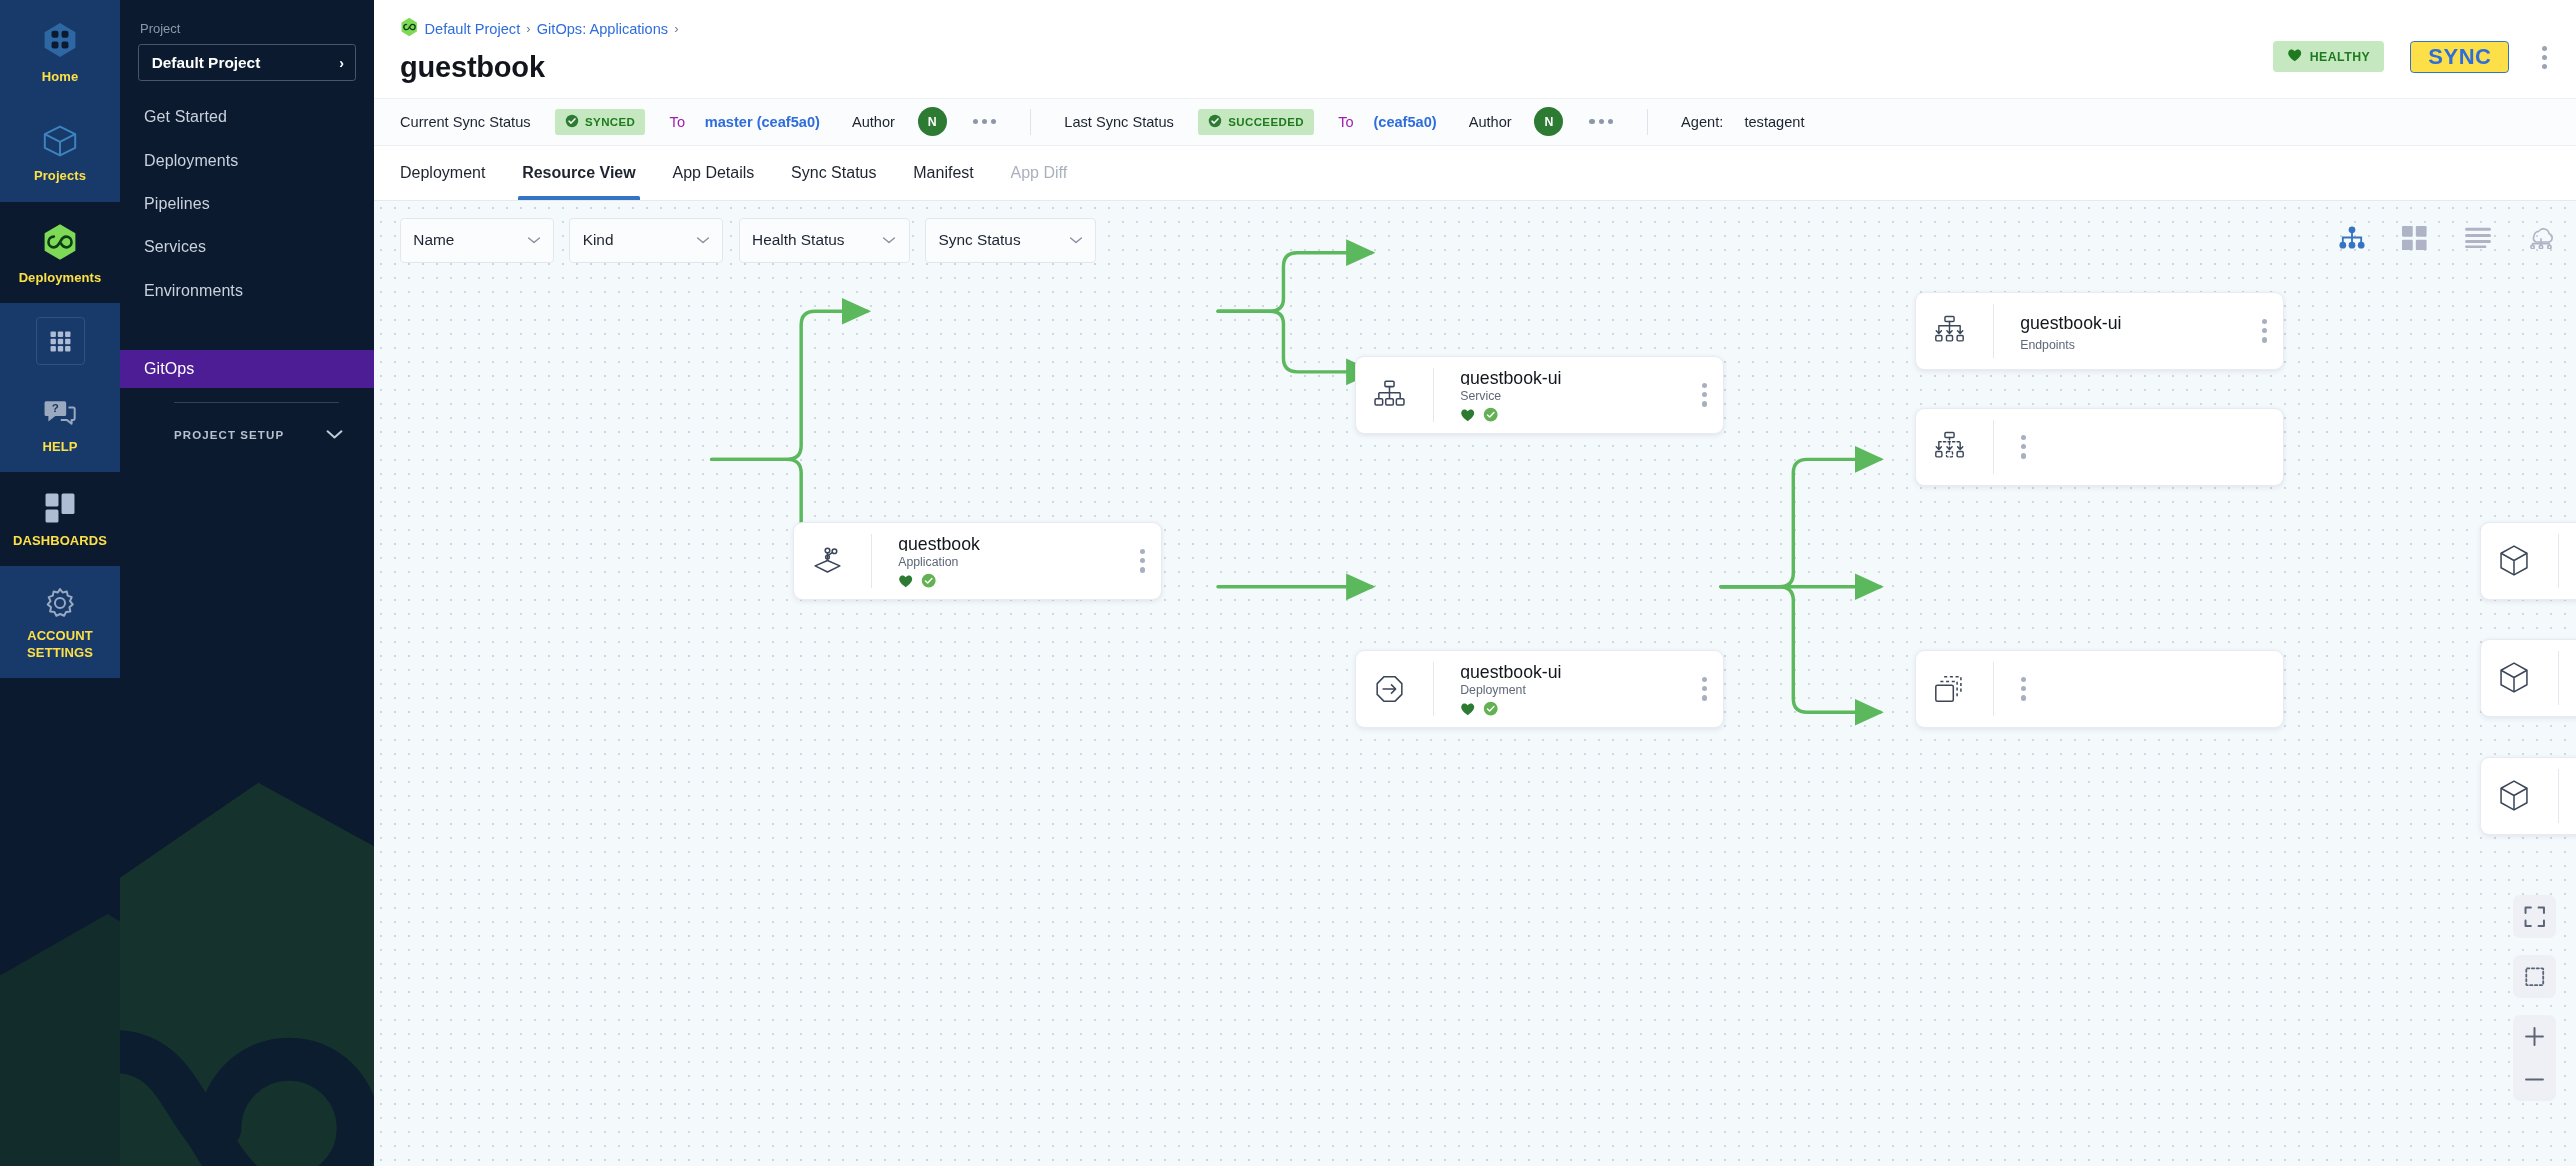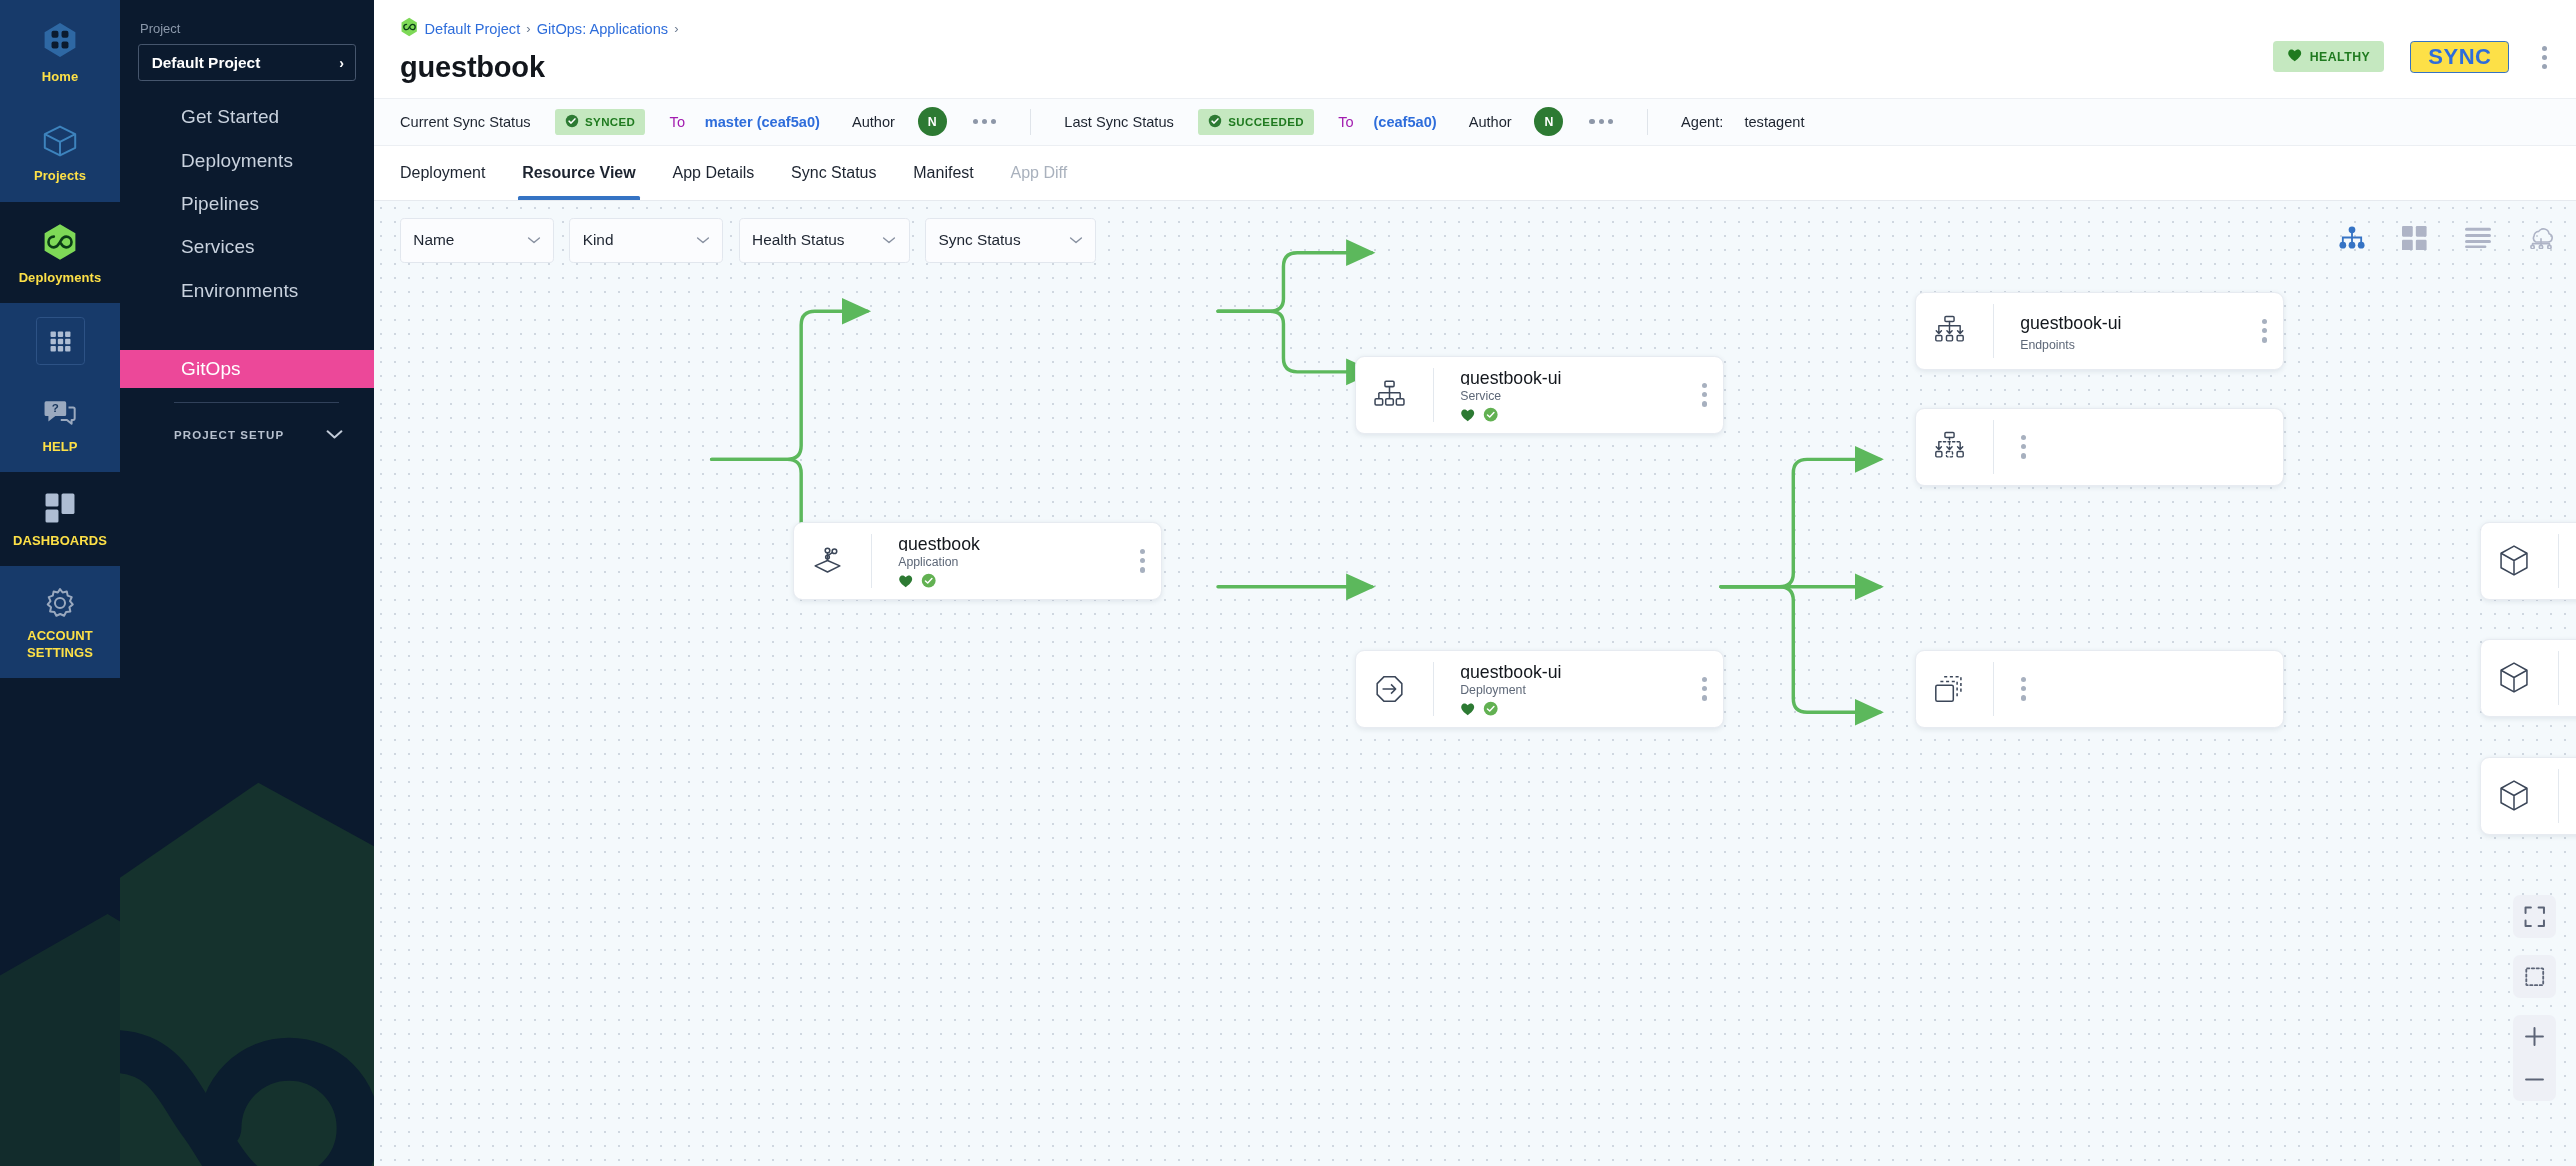--- a/index.html
+++ b/index.html
@@ -55,24 +55,24 @@
   .proj-label { color: #8b98aa; font-size: 13px; padding: 6.1px 20px 7.7px; }
   .proj-select {
     margin: 0 18.4px; height: 37px; border: 0.8px solid #46566d; border-radius: 3.1px;
     display: flex; align-items: center; justify-content: space-between;
     padding: 0 10.8px 0 12.3px; color: #fff; font-size: 15.4px; font-weight: 700;
   }
   .proj-select .chev { color: #ffffff; font-size: 14px; font-weight: 700; }
   .nav-list { margin-top: 17px; }
   .nav-item {
     height: 38px; display: flex; align-items: center;
-    padding-left: 61px; color: #c9d2de; font-size: 19px; letter-spacing: 0.1px;
+    padding-left: 24px; color: #c9d2de; font-size: 16px; letter-spacing: 0.1px;
     margin: 5.4px 0;
   }
-  .nav-item.active { background: #ec4899; color: #ffffff; margin-top: 40px; }
+  .nav-item.active { background: #4c1d95; color: #ffffff; margin-top: 40px; }
   .nav-div { height: 0.8px; background: #31415a; margin: 14px 35px 0 54px; }
   .nav-section {
     margin-top: 17px; padding-left: 54px; padding-right: 31px; height: 31px;
     display: flex; align-items: center; justify-content: space-between;
     color: #b7c1cf; font-size: 11.5px; font-weight: 700; letter-spacing: 1.1px;
   }
 
   
   .main { flex: 1 1 auto; height: 1167px; display: flex; flex-direction: column; background: #fff; min-width: 0; }
 

